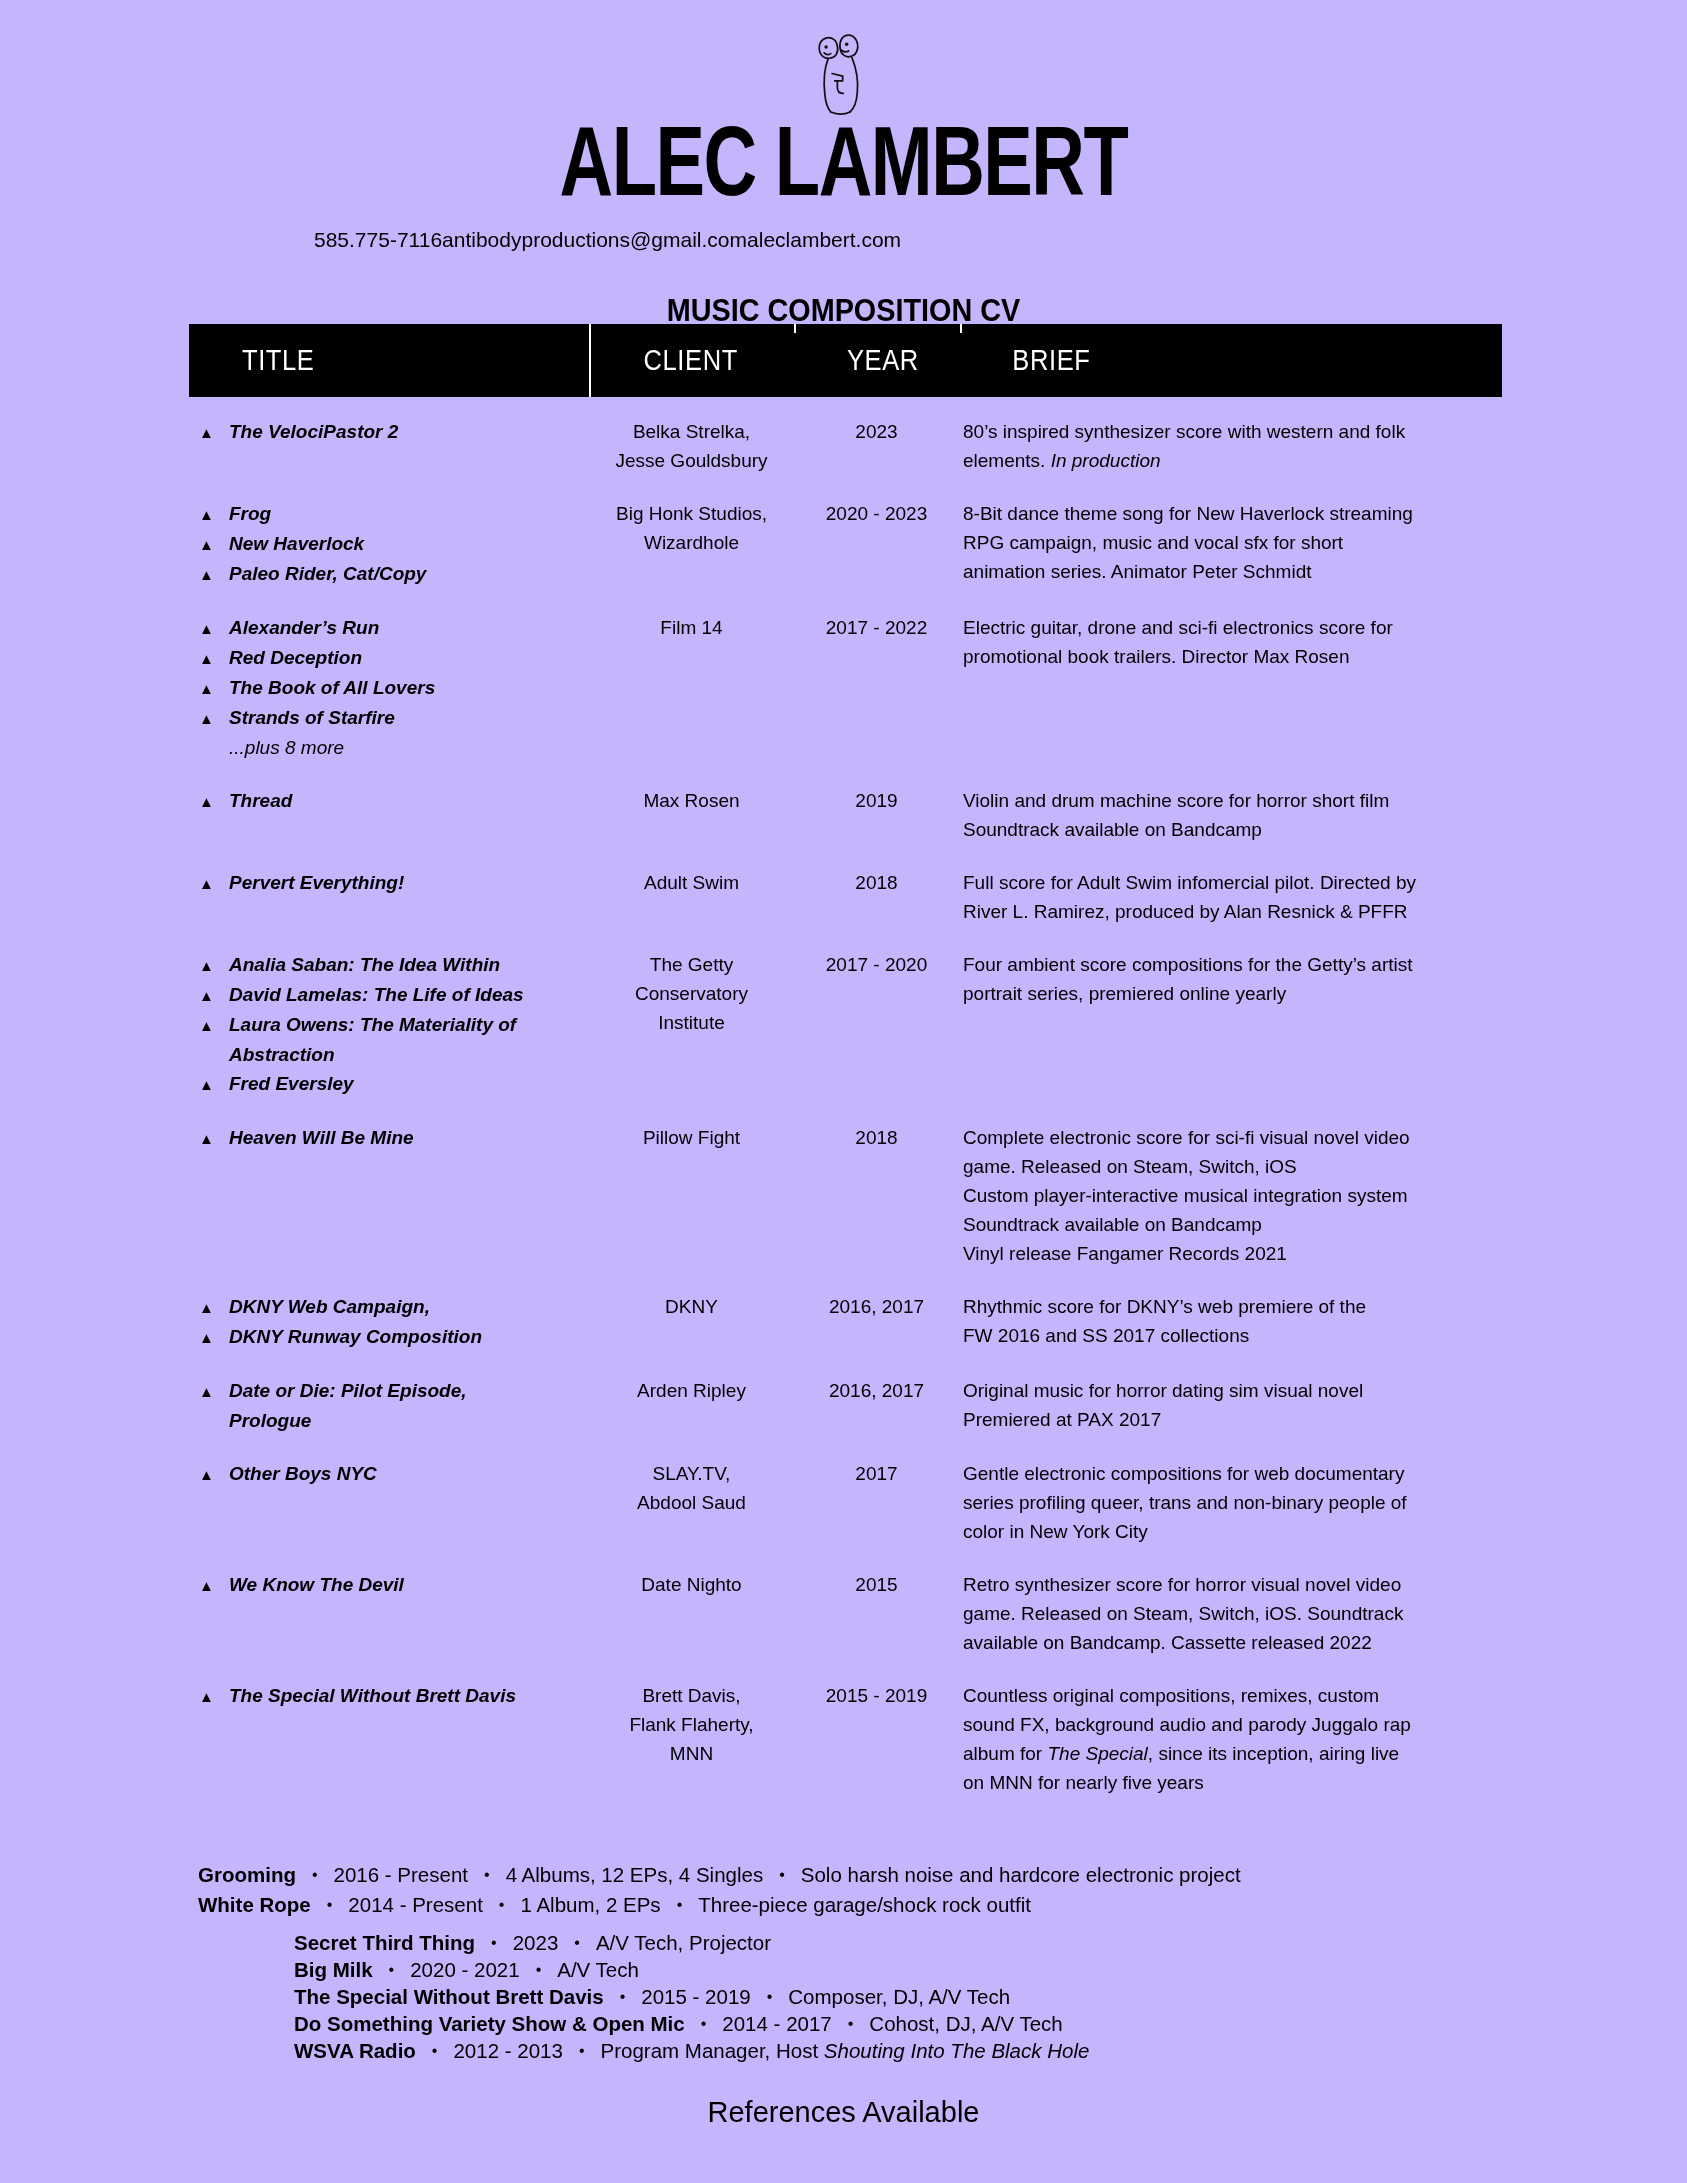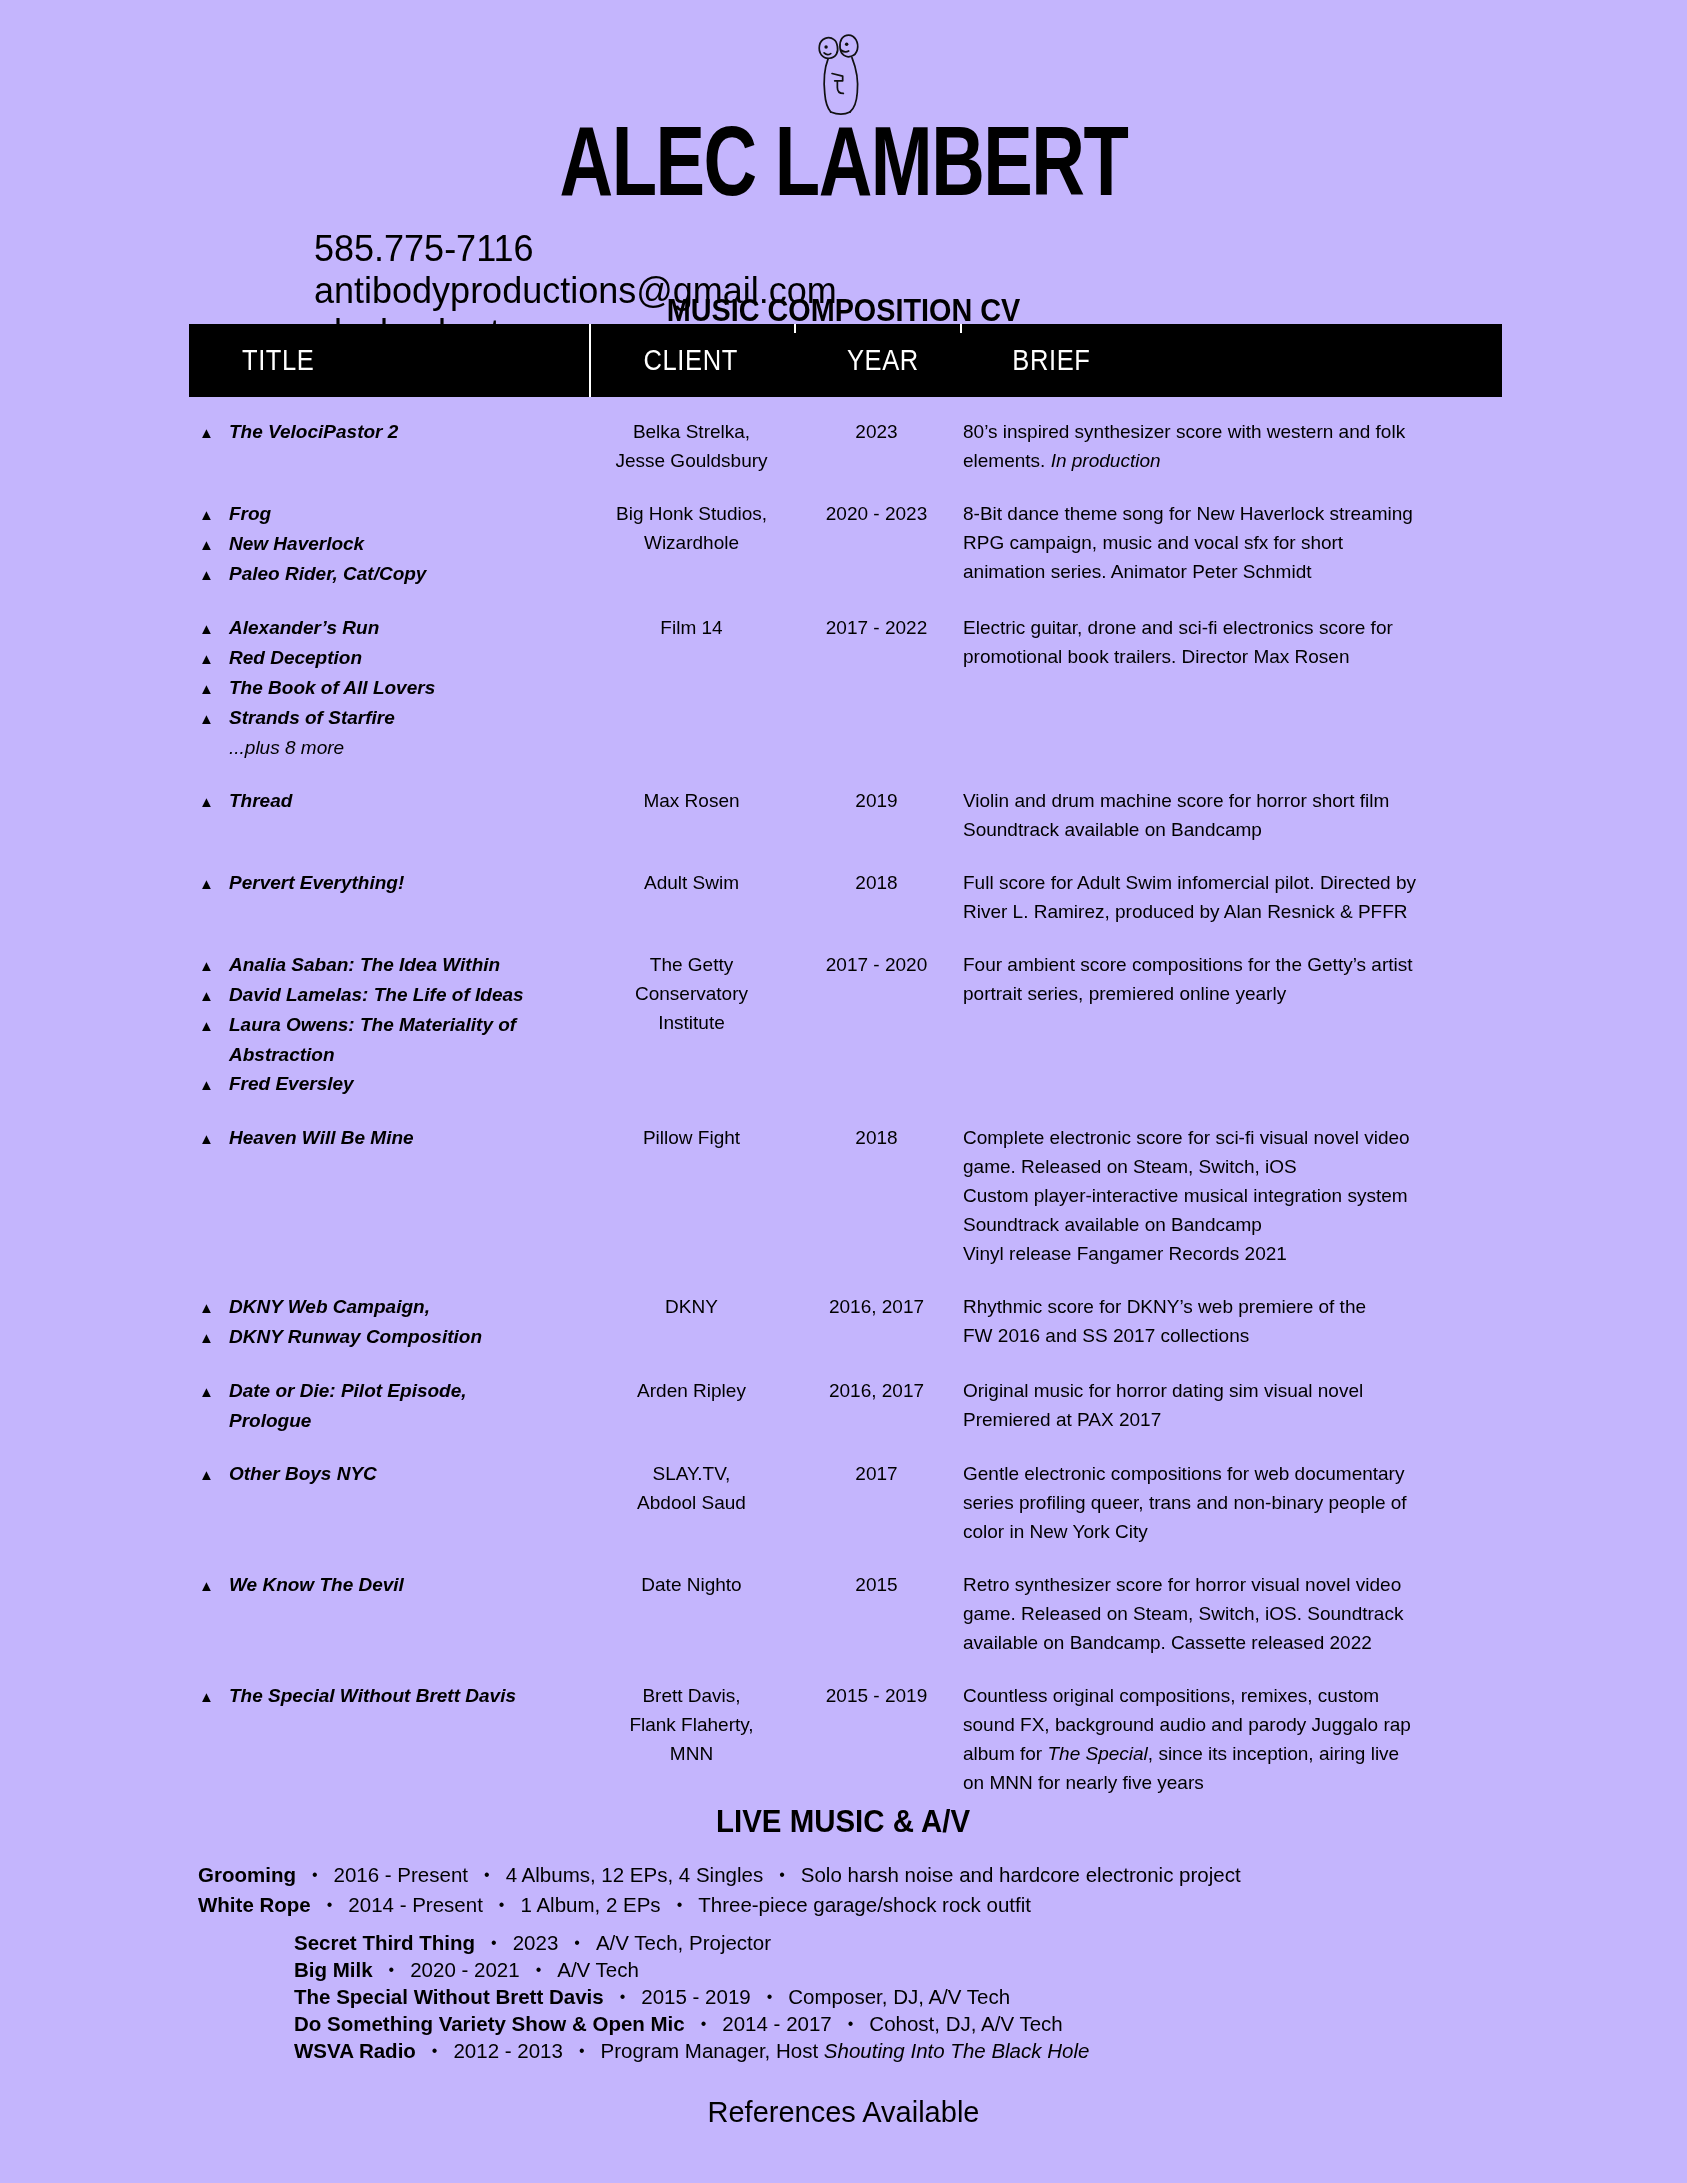--- a/index.html
+++ b/index.html
@@ -3,21 +3,21 @@
 <meta charset="utf-8">
 <style>
   html,body{margin:0;padding:0;background:#fff;}
   body{font-family:"Liberation Sans","DejaVu Sans",sans-serif;color:#000;}
   .page{position:relative;width:1687px;height:2183px;background:#c4b5fd;overflow:hidden;}
 
   
   .logo{position:absolute;top:33px;left:50%;transform:translateX(-50%);}
   .name{position:absolute;top:111px;left:0;width:100%;text-align:center;line-height:1;}
   .name .squeeze{display:inline-block;font-size:99px;font-weight:bold;transform:scaleX(.75);transform-origin:center;letter-spacing:-2px;white-space:nowrap;}
-  .contact{position:absolute;top:228px;left:314px;width:1055px;display:flex;font-size:36px;flex-direction:column;}
+  .contact{position:absolute;top:228px;left:314px;width:1055px;display:flex;font-size:21px;}
 
   
   .cv-title{position:absolute;top:292px;left:0;width:100%;text-align:center;font-weight:bold;}
   .cv-title .squeeze{display:inline-block;font-size:32px;transform:scaleX(.9);transform-origin:center;}
   .cvtable{position:absolute;top:324px;left:189px;width:1313px;}
   .thead{position:relative;height:73px;background:#000;color:#fff;display:grid;grid-template-columns:400px 205px 165px 543px;align-items:center;}
   .thead .hc{text-align:left;font-size:29px;margin-left:48px;}
   .thead .hc .squeeze{display:inline-block;transform:scaleX(.88);transform-origin:center;letter-spacing:0.7px;}
   .vline{position:absolute;left:400px;top:0;bottom:0;width:2px;background:#fff;}
   .tick{position:absolute;top:0;width:2px;height:9.3px;background:#fff;}
@@ -222,23 +222,20 @@
 MNN</div>
           <div class="year">2015 - 2019</div>
           <div class="brief"><span>Countless original compositions, remixes, custom
 sound FX, background audio and parody Juggalo rap
 album for </span><span class="it">The Special</span><span>, since its inception, airing live
 on MNN for nearly five years</span></div>
         </div>
       </div>
   </div>
 
-  <div class="live-title">
-    <span class="squeeze">LIVE MUSIC &amp; A/V</span>
-  </div>
   <div class="live-primary">
       <div class="live-line"><span class="bname">Grooming</span><span class="sep">•</span><span>2016 - Present</span><span class="sep">•</span><span>4 Albums, 12 EPs, 4 Singles</span><span class="sep">•</span><span><span>Solo harsh noise and hardcore electronic project</span></span></div>
       <div class="live-line"><span class="bname">White Rope</span><span class="sep">•</span><span>2014 - Present</span><span class="sep">•</span><span>1 Album, 2 EPs</span><span class="sep">•</span><span><span>Three-piece garage/shock rock outfit</span></span></div>
     </div>
   <div class="live-secondary">
       <div class="live-line"><span class="bname">Secret Third Thing</span><span class="sep">•</span><span>2023</span><span class="sep">•</span><span><span>A/V Tech, Projector</span></span></div>
       <div class="live-line"><span class="bname">Big Milk</span><span class="sep">•</span><span>2020 - 2021</span><span class="sep">•</span><span><span>A/V Tech</span></span></div>
       <div class="live-line"><span class="bname">The Special Without Brett Davis</span><span class="sep">•</span><span>2015 - 2019</span><span class="sep">•</span><span><span>Composer, DJ, A/V Tech</span></span></div>
       <div class="live-line"><span class="bname">Do Something Variety Show &amp; Open Mic</span><span class="sep">•</span><span>2014 - 2017</span><span class="sep">•</span><span><span>Cohost, DJ, A/V Tech</span></span></div>
       <div class="live-line"><span class="bname">WSVA Radio</span><span class="sep">•</span><span>2012 - 2013</span><span class="sep">•</span><span><span>Program Manager, Host </span><span class="it">Shouting Into The Black Hole</span></span></div>

